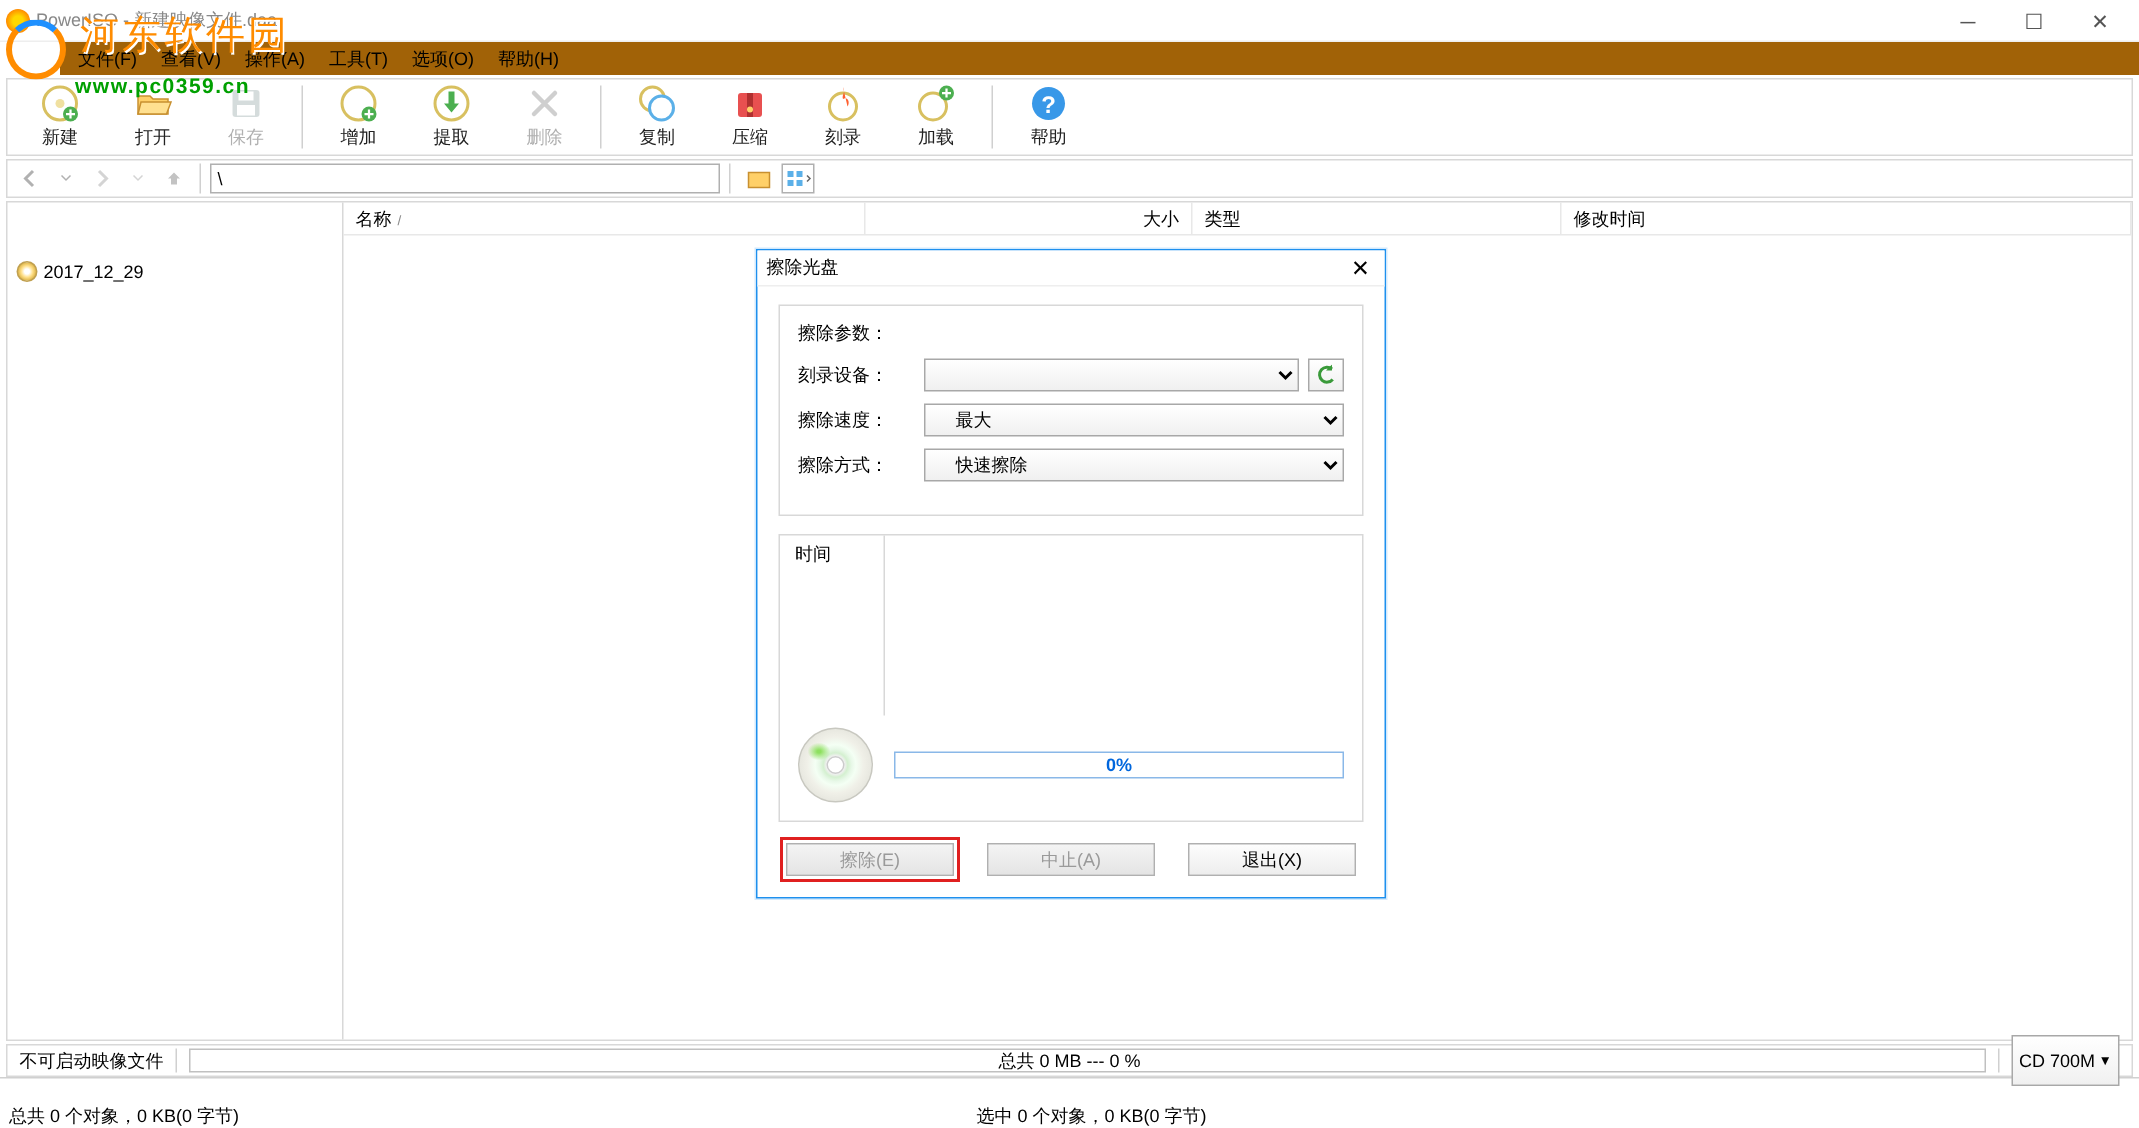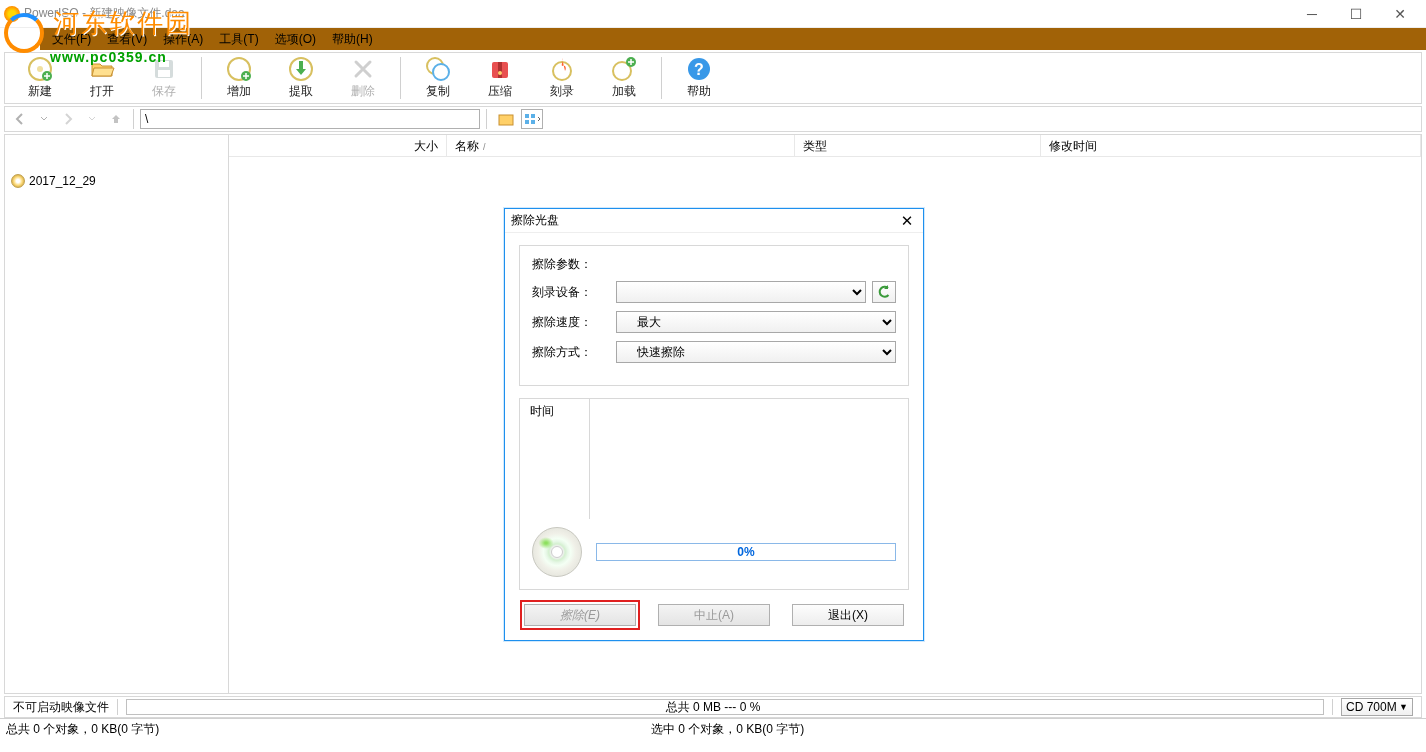--- a/index.html
+++ b/index.html
@@ -49,21 +49,21 @@
 .list { flex:1; }
 .list-header { display:flex; height:22px; border-bottom:1px solid #e8e8e8; }
 .list-header .col { padding:3px 8px; border-right:1px solid #e8e8e8; font-size:12px;}
 .list-header .cname{ flex:0 0 348px;}
 .list-header .csize{ flex:0 0 218px; text-align:right; }
 .list-header .ctype{ flex:0 0 246px;}
 .list-header .cmod { flex:1;}
 .list-header .csort { font-size:9px; color:#888; margin-left:4px;}
 
 
-.dialog-mask{ position:absolute; left:504px; top:166px; width:420px; border:1px solid #1e90ee; background:#fff; z-index:30; box-shadow:0 0 0 1px rgba(30,144,238,.2);margin-top:42px;}
+.dialog-mask{ position:absolute; left:504px; top:166px; width:420px; border:1px solid #1e90ee; background:#fff; z-index:30; box-shadow:0 0 0 1px rgba(30,144,238,.2);}
 .dlg-titlebar{ height:24px; background:#fff; display:flex; align-items:center; padding:0 6px; border-bottom:1px solid #eee;}
 .dlg-titlebar .dlg-close{ margin-left:auto; font-size:15px; cursor:default; width:20px; text-align:center;}
 .dlg-body{ padding:12px 14px 14px;}
 .dlg-group{ border:1px solid #d8d8d8; padding:10px 12px 14px; margin-bottom:12px;}
 .dlg-row{ display:flex; align-items:center; margin:8px 0;}
 .dlg-row .rlabel{ width:84px;}
 .dlg-row select, .dlg-row .combo{ flex:1; height:22px; border:1px solid #a8a8a8; background:linear-gradient(#fff,#f0f0f0); font-size:12px; padding:0 16px;}
 .refresh-btn{ width:24px; height:22px; margin-left:6px; border:1px solid #a8a8a8; background:linear-gradient(#fff,#f0f0f0); display:flex; align-items:center; justify-content:center;}
 .dlg-log{ display:flex; height:120px;}
 .dlg-log .log-col{ border-right:1px solid #d8d8d8; padding:4px 10px; font-size:12px;}
@@ -80,23 +80,23 @@
 
 .dlg-buttons-wrap{ position:relative;}
 .red-highlight{ position:absolute; border:2px solid #e02020; left:-4px; top:-4px; width:120px; height:30px; pointer-events:none;}
 
 
 .statusbar1{ height:22px; border:1px solid #d8d8d8; margin:2px 4px 0; display:flex; align-items:center; padding:0 8px; font-size:12px; gap:8px;}
 .statusbar1 .sb-text{ white-space:nowrap;}
 .statusbar1 .sb-sep{ width:1px; height:16px; background:#d0d0d0;}
 .capacity{ flex:1; height:16px; border:1px solid #c0c0c0; background:#fff;}
 .statusbar1 .sb-total{ position:absolute; left:50%; transform:translateX(-50%); font-size:12px;}
-.cd-combo{ width:72px; height:18px; border:1px solid #a8a8a8; background:linear-gradient(#fff,#f0f0f0); display:flex; align-items:center; padding:0 4px; font-size:12px;}
+.cd-combo{ width:72px; height:34px; border:1px solid #a8a8a8; background:linear-gradient(#fff,#f0f0f0); display:flex; align-items:center; padding:0 4px; font-size:12px;}
 .cd-combo .arrow{ margin-left:auto; font-size:9px;}
-.statusbar2{ height:20px; border-top:1px solid #d0d0d0; display:flex; align-items:flex-end; padding:0 6px; font-size:12px;}
+.statusbar2{ height:20px; border-top:1px solid #d0d0d0; display:flex; align-items:flex-start; padding:17px 6px; font-size:12px;}
 
 </style>
 </head>
 <body>
 
 <div class="watermark">
   <span class="wm-logo"></span>
   <span class="wm-cn">河东软件园</span><br>
   <span class="wm-url" style="margin-left:46px;">www.pc0359.cn</span>
 </div>
@@ -279,22 +279,22 @@
 
 <div class="main">
   <div class="tree">
     <div class="tree-item">
       <span class="disc-ic"></span>
       <span>2017_12_29</span>
     </div>
   </div>
   <div class="list">
     <div class="list-header">
+      <div class="col cname"><span>名称</span><span class="csort">/</span></div>
       <div class="col csize">大小</div>
-      <div class="col cname"><span>名称</span><span class="csort">/</span></div>
       <div class="col ctype">类型</div>
       <div class="col cmod">修改时间</div>
     </div>
   </div>
 </div>
 
 <div class="dialog-mask">
   <div class="dlg-titlebar">
     <span>擦除光盘</span>
     <span class="dlg-close">✕</span>
@@ -326,21 +326,21 @@
         <div class="log-col time">时间</div>
       </div>
       <div class="dlg-progress-row" style="padding:0 12px;">
         <div class="disc-img"></div>
         <div class="progress-bar">
             <span>0%</span>
           </div>
       </div>
     </div>
     <div class="dlg-buttons dlg-buttons-wrap">
-      <div style="position:relative;font-style:italic;">
+      <div style="position:relative;">
         <div class="red-highlight"></div>
         <div class="dlg-btn disabled">擦除(E)</div>
       </div>
       <div class="dlg-btn disabled">中止(A)</div>
       <div class="dlg-btn">退出(X)</div>
     </div>
   </div>
 </div>
 
 <div class="statusbar1" style="position:relative;">

